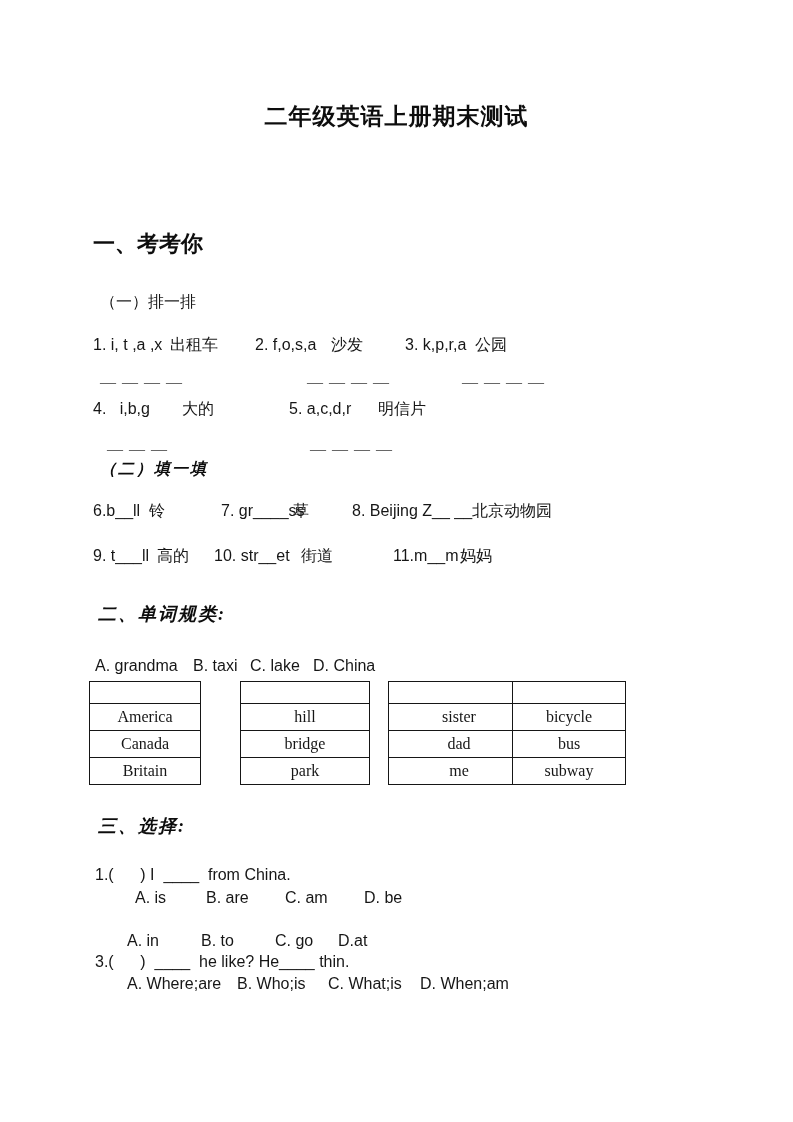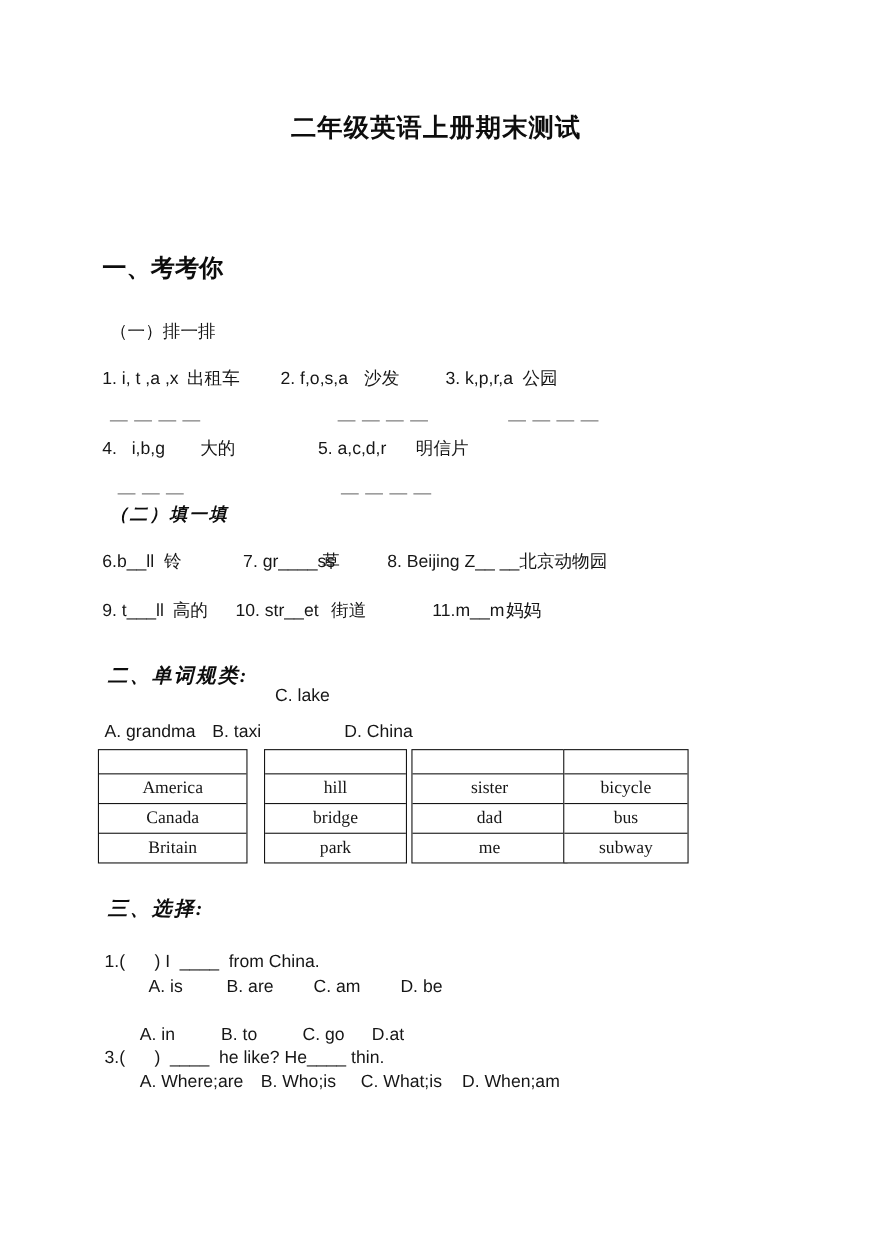--- a/index.html
+++ b/index.html
@@ -87,36 +87,36 @@
   <span class="abs serif" style="left:157px;top:547px">高的</span>
   <span class="abs serif" style="left:214px;top:547px">10. str__et</span>
   <span class="abs serif" style="left:301px;top:547px">街道</span>
   <span class="abs serif" style="left:393px;top:547px">11.m__m</span>
   <span class="abs serif" style="left:460px;top:547px">妈妈</span>
 
   <div class="abs h-kai" style="left:98px;top:604px">二、单词规类:</div>
 
   <span class="abs serif" style="left:95px;top:657px">A. grandma</span>
   <span class="abs serif" style="left:193px;top:657px">B. taxi</span>
-  <span class="abs serif" style="left:250px;top:624px">C. lake</span>
+  <span class="abs serif" style="left:250px;top:657px">C. lake</span>
   <span class="abs serif" style="left:313px;top:657px">D. China</span>
 
-  <div class="cat-table" style="left:89px;width:136px">
+  <div class="cat-table" style="left:89px;width:112px">
     <div class="cat-row hdr"></div>
     <div class="cat-row">America</div>
     <div class="cat-row">Canada</div>
     <div class="cat-row">Britain</div>
   </div>
   <div class="cat-table" style="left:240px;width:130px">
     <div class="cat-row hdr"></div>
     <div class="cat-row">hill</div>
     <div class="cat-row">bridge</div>
     <div class="cat-row">park</div>
   </div>
-  <div class="cat-table" style="left:374px;width:142px">
+  <div class="cat-table" style="left:388px;width:142px">
     <div class="cat-row hdr"></div>
     <div class="cat-row">sister</div>
     <div class="cat-row">dad</div>
     <div class="cat-row">me</div>
   </div>
   <div class="cat-table" style="left:512px;width:114px">
     <div class="cat-row hdr"></div>
     <div class="cat-row">bicycle</div>
     <div class="cat-row">bus</div>
     <div class="cat-row">subway</div>

